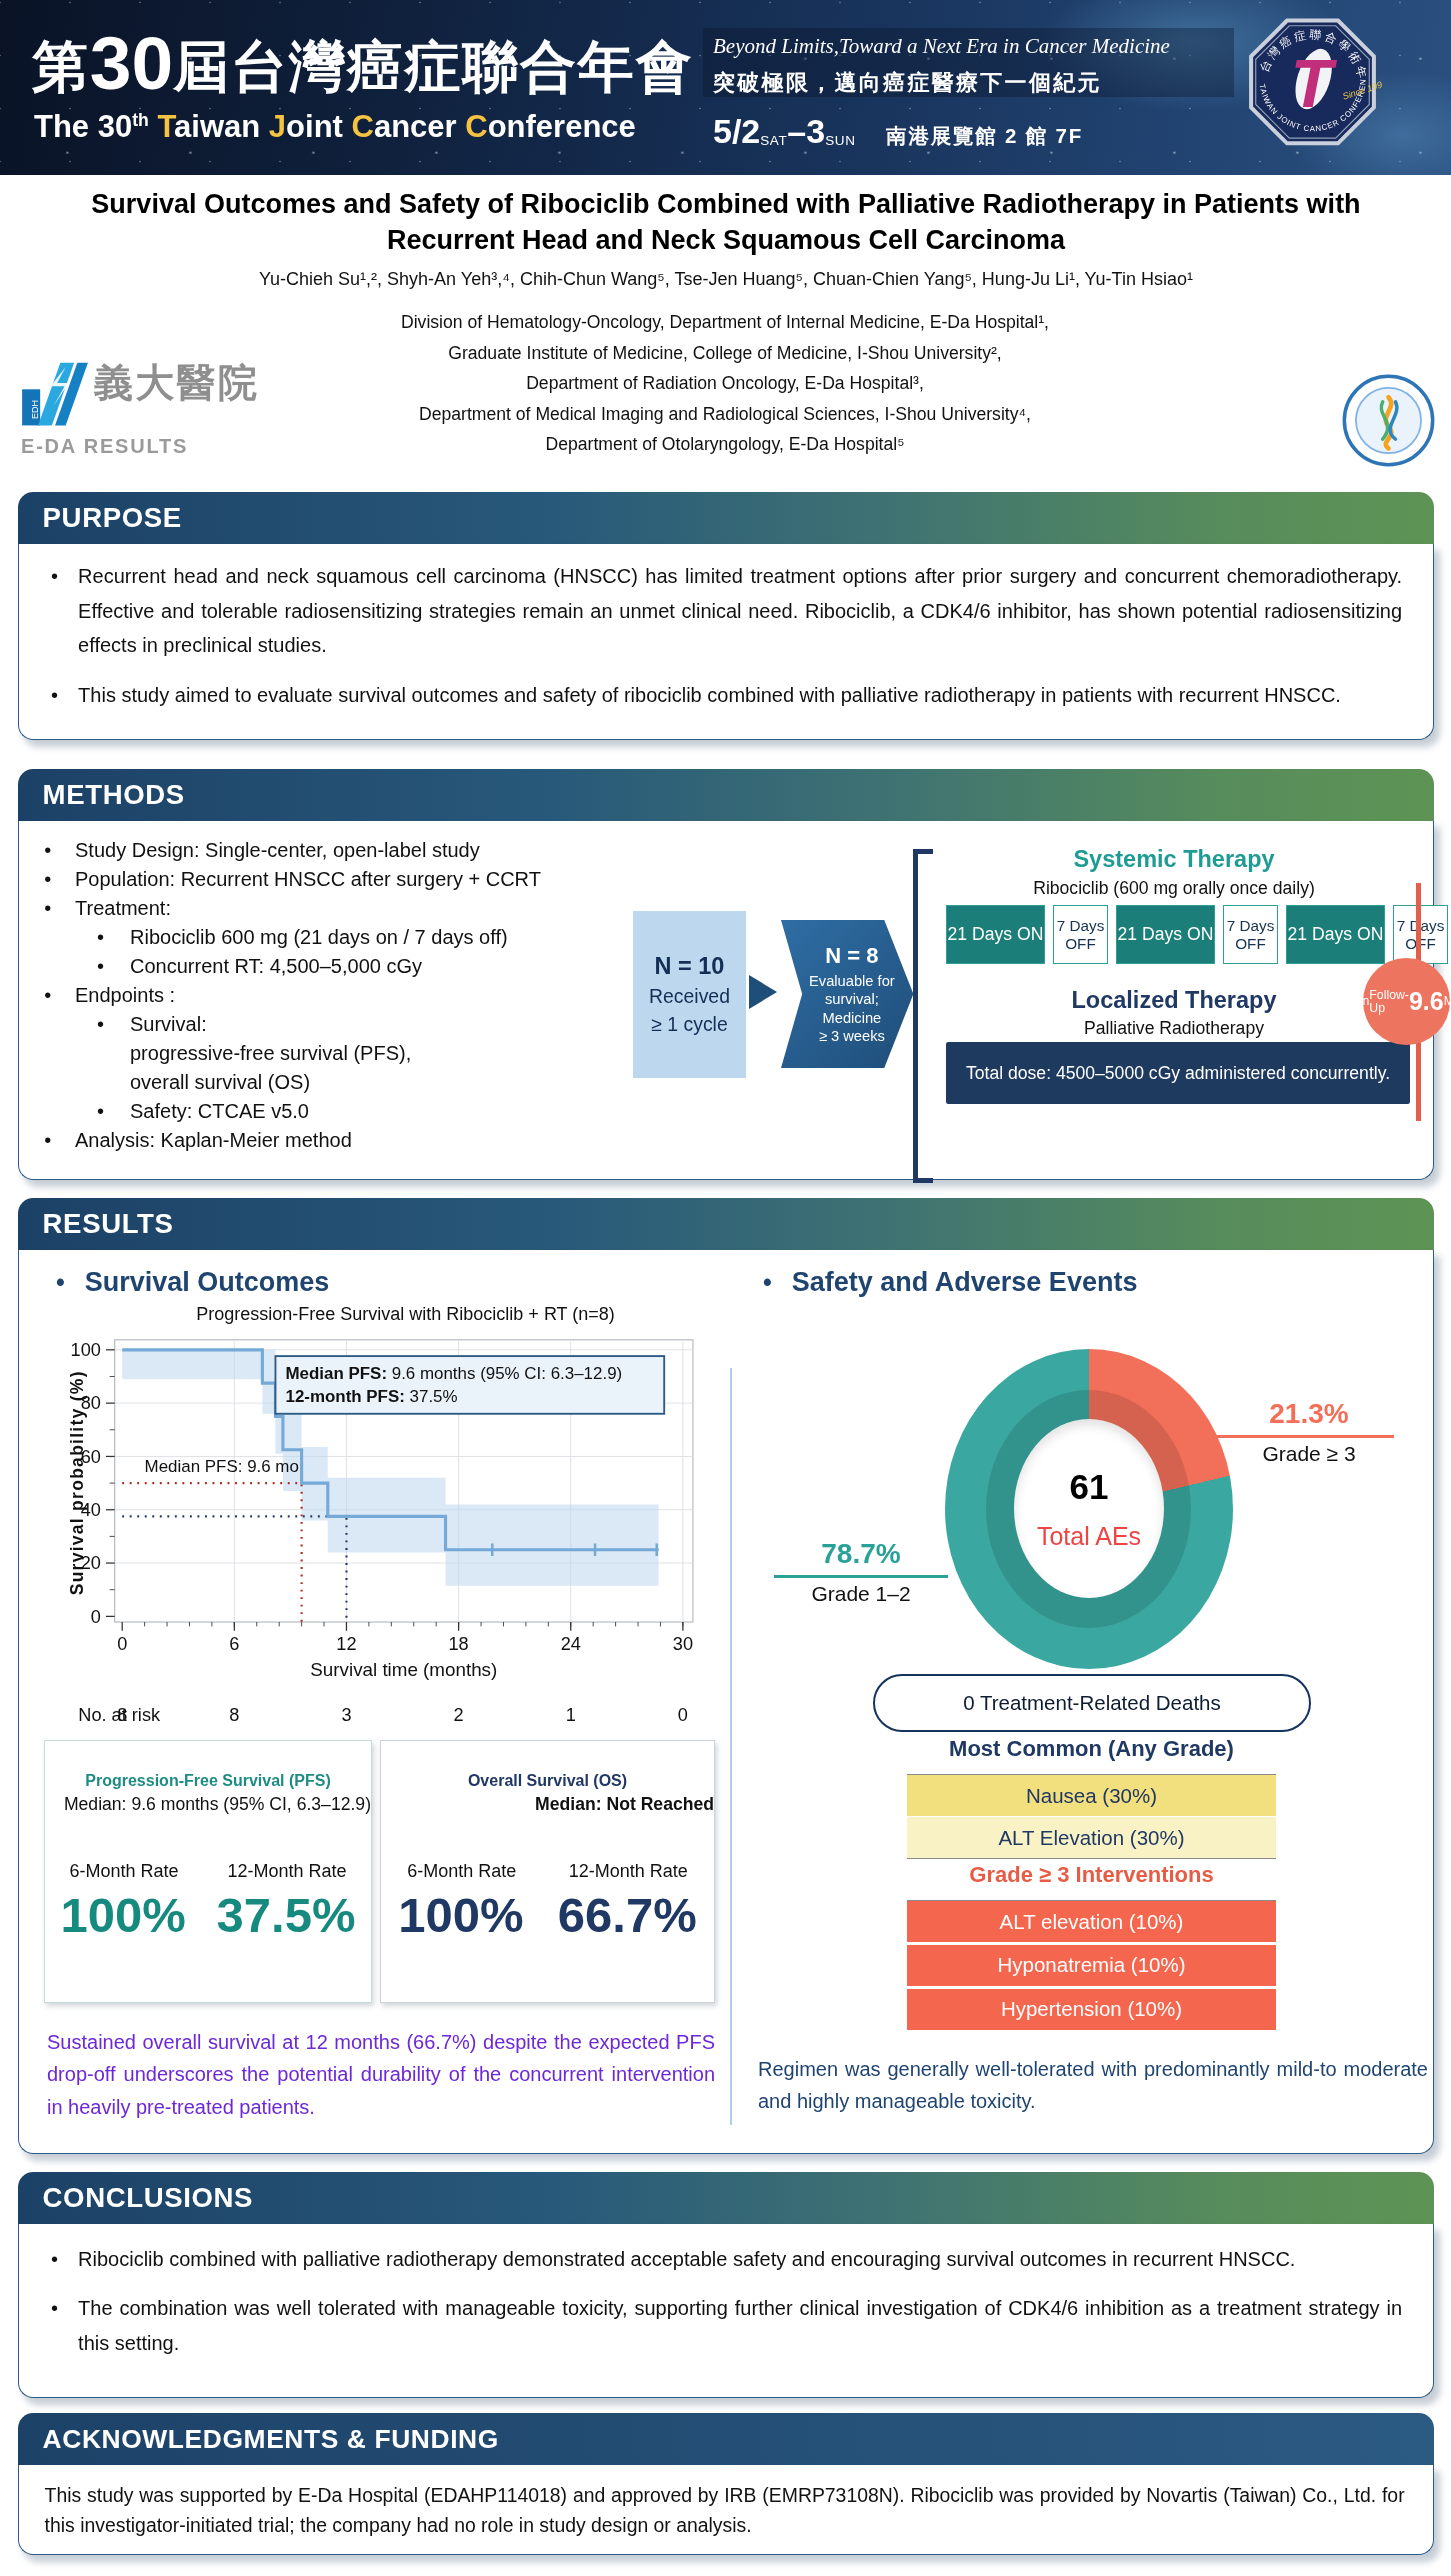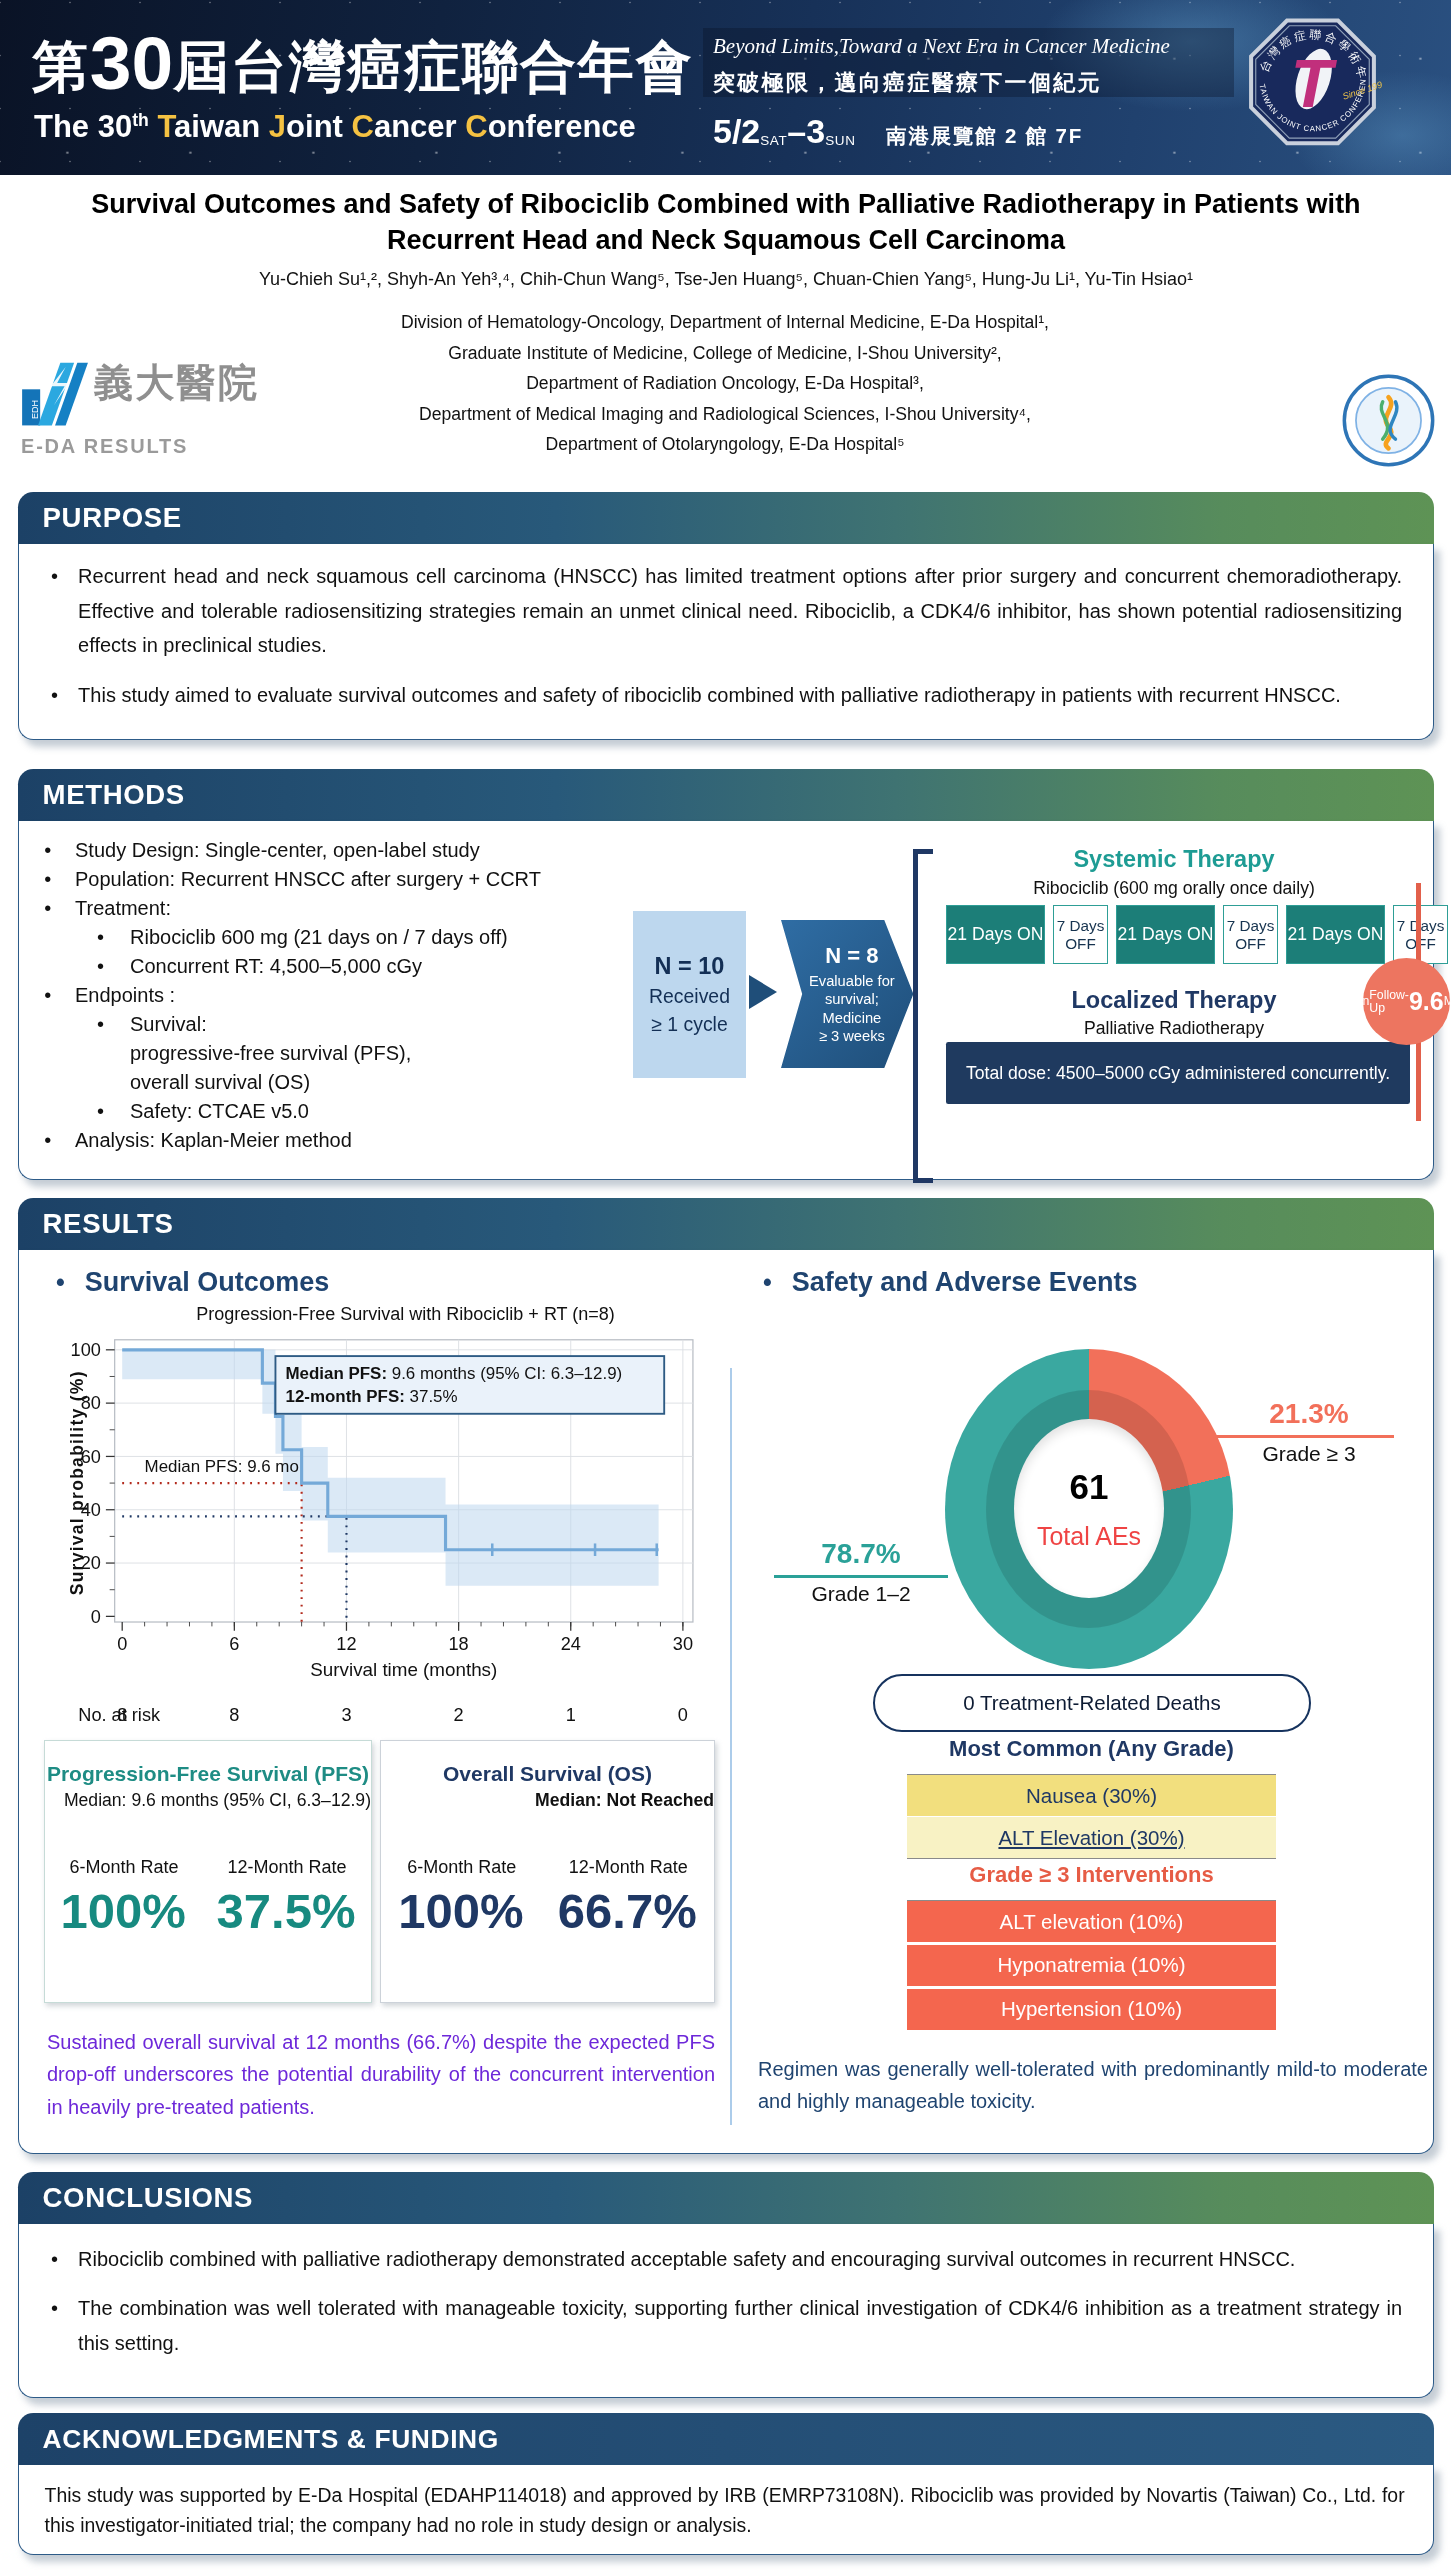--- a/index.html
+++ b/index.html
@@ -84,21 +84,21 @@
   #fu-circle .s{font-size:12.3px;}
   #fu-circle .n{font-size:25px;font-weight:bold;}
   
   .res-head{font-size:27px;font-weight:bold;color:#1F4470;white-space:nowrap;}
   .res-head::before{content:"•";margin-right:20px;font-size:25px;}
   #km-title{left:112px;top:1304px;width:587px;text-align:center;font-size:18px;color:#111;}
   .card{position:absolute;top:1740px;height:261px;background:#fff;
      box-shadow:2.3px 2.9px 5.3px rgba(140,150,160,.4);text-align:center;}
   #pfs-card{left:44px;width:326px;border:1.8px solid #c6dbd7;}
   #os-card{left:380px;width:333px;border:1.8px solid #ccd2d9;}
-  .card .t1{font-size:21px;font-weight:bold;margin-top:21px;}
+  .card .t1{font-size:16px;font-weight:bold;margin-top:31px;}
   #pfs-card .t1{color:#1E8C84;}
   #os-card .t1{color:#1F3864;}
   .card .t2{font-size:17.6px;margin-top:3.5px;color:#111;text-align:right;}
   #os-card .t2{font-weight:bold;}
   .rates{display:flex;justify-content:space-around;margin-top:46px;font-size:18px;color:#111;}
   .nums{display:flex;justify-content:space-around;margin-top:5.9px;font-size:49px;font-weight:bold;}
   #pfs-card .nums{color:#178A80;}
   #os-card .nums{color:#1F3864;}
   #sustained{left:47px;top:2026px;width:668px;font-size:20px;line-height:1.62;color:#6d28d9;text-align:justify;}
   #col-divider{left:730px;top:1368px;width:2.3px;height:757px;background:#9DC3E6;opacity:.85;}
@@ -119,21 +119,21 @@
   #lab-g3 .bar{background:#F2705A;width:205px;margin-left:-35px;}
   #lab-g12{left:774px;top:1538px;width:174px;}
   #lab-g12 .pct{color:#2AA198;}
   #lab-g12 .bar{background:#2AA198;}
   #pill{left:873px;top:1674px;width:434px;height:54px;border:2.9px solid #16335E;border-radius:29px;
      background:#fff;font-size:20.5px;color:#0d1b33;display:flex;align-items:center;justify-content:center;}
   .ae-head{left:907px;width:369px;text-align:center;font-size:22px;font-weight:bold;}
   #ae-rows-y{left:907px;top:1774px;width:369px;border-top:1.8px solid #8a8a8a;border-bottom:1.8px solid #8a8a8a;}
   .yrow{height:41px;font-size:20.5px;color:#1F3864;display:flex;align-items:center;justify-content:center;}
   #yrow0{background:#F2DF7E;border-bottom:1.8px solid #fff;}
-  #yrow1{background:#F8F2C4;text-decoration:underline;}
+  #yrow1{background:#F8F2C4;}
   #ae-rows-c{left:907px;top:1900px;width:369px;border-top:1.8px solid #8a8a8a;}
   .crow{height:41px;font-size:20.5px;color:#fff;background:#F4664E;display:flex;align-items:center;
      justify-content:center;margin-bottom:2.9px;}
   #regimen{left:758px;top:2053px;width:670px;font-size:20px;line-height:1.62;color:#1F4470;text-align:justify;}
   
   #ack-bar{background:linear-gradient(90deg,#1d4268,#2b5a82);}
   #ack-text{padding:15.3px 28px 0 26px;font-size:19.4px;line-height:1.55;text-align:justify;color:#111;}
   svg text{font-family:"Liberation Sans",sans-serif;}
 </style>
 </head>

